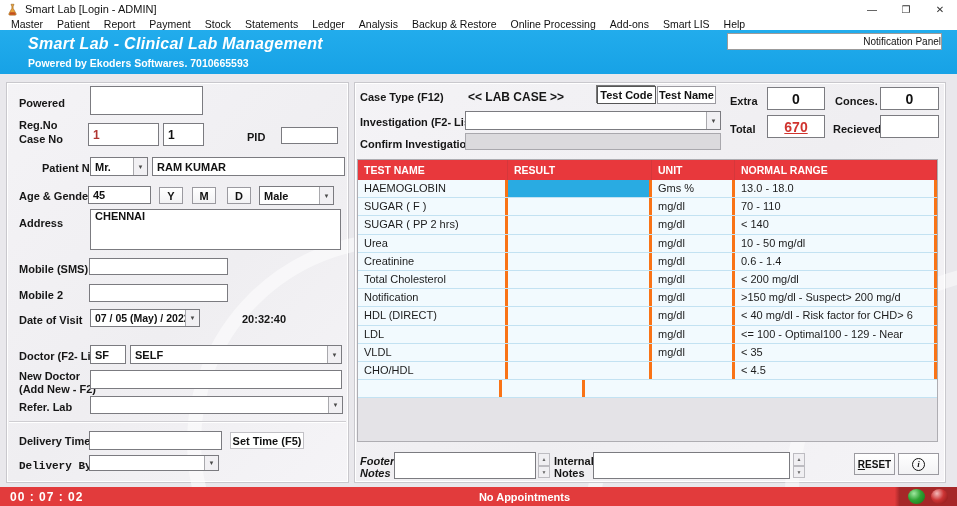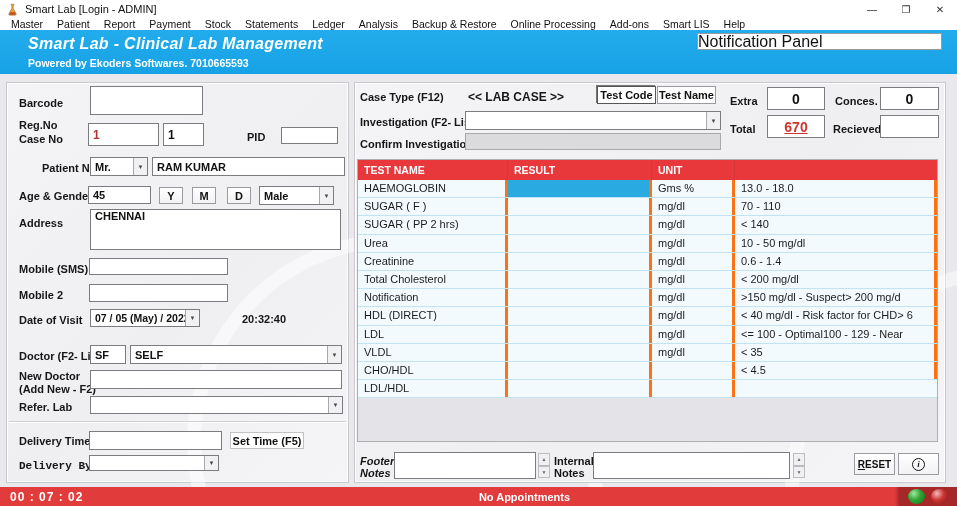--- a/index.html
+++ b/index.html
@@ -15,21 +15,21 @@
   .win-btn { width:34px; height:18px; display:flex; align-items:center; justify-content:center; font-size:10px; color:#333; cursor:default; }
 
   
   .menubar { position:absolute; left:0; top:18px; width:957px; height:12px; background:#fff; display:flex; align-items:center; padding-left:4px; }
   .menu-item { font-size:10.5px; color:#111; padding:0 7px; line-height:12px; white-space:nowrap; }
 
   
   .banner { position:absolute; left:0; top:30px; width:957px; height:44px; background:linear-gradient(180deg,#22ACEC 0%,#17A2E6 100%); }
   .banner-title { position:absolute; left:28px; top:5px; color:#fff; font-size:16px; font-weight:bold; font-style:italic; letter-spacing:.3px; }
   .banner-sub { position:absolute; left:28px; top:27px; color:#fff; font-size:10.5px; font-weight:bold; }
-  .notif-btn { position:absolute; right:15px; top:3px; width:245px; height:17px; background:#fff; border:1px solid #9b9b9b; font-size:16px; color:#111; text-align:left; line-height:15px; }
+  .notif-btn { position:absolute; right:15px; top:3px; width:215px; height:17px; background:#fff; border:1px solid #9b9b9b; font-size:10px; color:#111; text-align:right; line-height:15px; }
 
   
   .main { position:absolute; left:0; top:74px; width:957px; height:413px; background:#E9E8EC; }
   .panel { position:absolute; background:linear-gradient(135deg,#F4F3F6 0%,#EFEEF1 55%,#F5F4F7 100%); border:1px solid #C9C8CD; box-shadow:0 0 0 1px #ffffff inset; }
   #left-panel  { left:6px;  top:8px; width:343px; height:401px; }
   #right-panel { left:354px; top:8px; width:592px; height:401px; }
   .swoosh { position:absolute; border:14px solid rgba(255,255,255,0.35); border-radius:50%; pointer-events:none; }
 
   .lbl { position:absolute; font-size:11px; font-weight:bold; color:#161616; white-space:nowrap; }
   .inp { position:absolute; background:#fff; border:1px solid #7b7b80; font-family:"Liberation Sans",sans-serif; font-size:11px; font-weight:bold; color:#111; padding:0 4px; }
@@ -102,21 +102,21 @@
     <div class="banner-title">Smart Lab - Clinical Lab Management</div>
     <div class="banner-sub">Powered by Ekoders Softwares.  7010665593</div>
     <div class="notif-btn">Notification Panel</div>
   </div>
 
   <div class="main">
 
     <div class="panel" id="left-panel">
       <div class="swoosh" style="left:180px; top:150px; width:420px; height:420px; border-color:rgba(255,255,255,0.5);"></div>
 
-      <div class="lbl" style="left:12px; top:14px;">Barcode</div>
+      <div class="lbl" style="left:12px; top:14px;">Powered</div>
       <input class="inp" style="left: 83px; top: 3px; width: 113px; height: 29px;" value="">
 
       <div class="lbl" style="left:12px; top:36px;">Reg.No</div>
       <div class="lbl" style="left:12px; top:50px;">Case No</div>
       <input class="inp" style="left: 81px; top: 40px; width: 71px; height: 23px; color: rgb(176, 53, 49); font-size: 12px;" value="1">
       <input class="inp" style="left: 156px; top: 40px; width: 41px; height: 23px; font-size: 12px;" value="1">
       <div class="lbl" style="left:240px; top:48px;">PID</div>
       <input class="inp" style="left: 274px; top: 44px; width: 57px; height: 17px;" value="">
 
       <div class="lbl" style="left:12px; top:79px;padding-left:23px;">Patient Name</div>
@@ -207,20 +207,21 @@
       <input class="inp" style="left: 525px; top: 32px; width: 59px; height: 23px;" value="">
 
       <div class="lbl" style="left:5px; top:55px;">Confirm Investigation</div>
       <input class="inp" style="left: 110px; top: 50px; width: 256px; height: 17px; background: rgb(219, 218, 221); border-color: rgb(169, 168, 173);" value="">
 
       <div class="table-wrap">
         <div class="thead">
             <div class="cell c1">TEST NAME</div>
             <div class="cell c2">RESULT</div>
             <div class="cell c3">UNIT</div>
+            <div class="cell c4">NORMAL RANGE</div>
           </div>
         <div>
             <div class="trow">
               <div class="cell c1">HAEMOGLOBIN</div>
               <div class="cell c2 selected"></div>
               <div class="cell c3">Gms %</div>
               <div class="cell c4">13.0 - 18.0</div>
             </div>
             <div class="trow">
               <div class="cell c1">SUGAR ( F )</div>
@@ -276,21 +277,20 @@
               <div class="cell c3">mg/dl</div>
               <div class="cell c4">&lt; 35</div>
             </div>
             <div class="trow">
               <div class="cell c1">CHO/HDL</div>
               <div class="cell c2"></div>
               <div class="cell c3"></div>
               <div class="cell c4">&lt; 4.5</div>
             </div>
             <div class="trow">
-              <div class="cell c1">LDL/HDL</div>
               <div class="cell c2"></div>
               <div class="cell c3"></div>
             </div>
           </div>
       </div>
 
       <div class="lbl note-lbl" style="left:5px; top:372px;font-style:italic;">
         <div>Footer</div>
         <div>Notes</div>
       </div>

